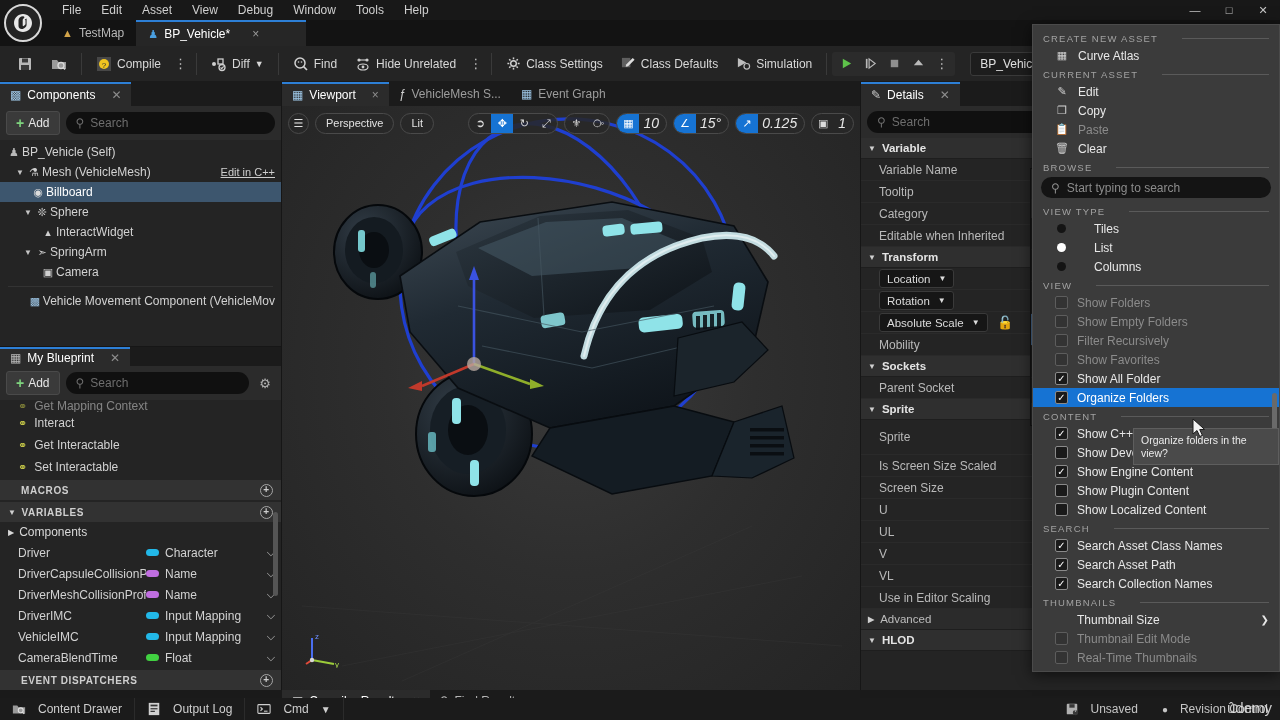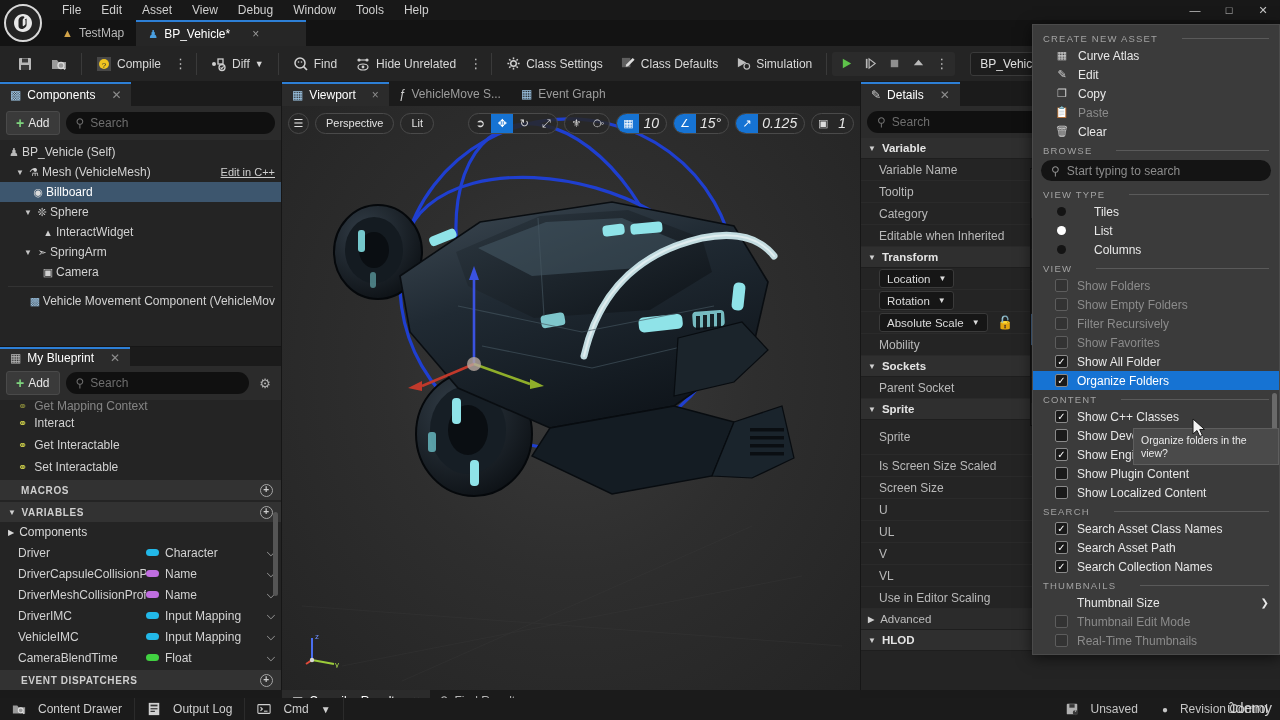--- a/index.html
+++ b/index.html
@@ -620,21 +620,21 @@
 
   <div class="viewport-area">
     <div class="panel-tabbar">
       <div class="ptab active">
         <span style="color:#9fc8e8;">▦</span>
         <span>Viewport</span>
         <span class="x">×</span>
       </div>
       <div class="ptab">
         <span style="color:#cfcfcf;font-style:italic;">ƒ</span>
-        <span>VehicleMove S...</span>
+        <span>VehicleMesh S...</span>
       </div>
       <div class="ptab">
         <span style="color:#9fc8e8;">▦</span>
         <span>Event Graph</span>
       </div>
     </div>
 
     <div class="vp-canvas">
 
       <div class="vp-toolbar">
@@ -951,20 +951,24 @@
   <div class="ctx-menu">
     <div class="ctx-sec">
       <span>CREATE NEW ASSET</span>
       <span class="line"></span>
     </div>
     <div class="ctx-item">
       <span class="ci">▦</span>
       <span>Curve Atlas</span>
     </div>
 
+    <div class="ctx-sec">
+      <span>CURRENT ASSET</span>
+      <span class="line"></span>
+    </div>
     <div class="ctx-item">
       <span class="ci">✎</span>
       <span>Edit</span>
     </div>
     <div class="ctx-item">
       <span class="ci">❐</span>
       <span>Copy</span>
     </div>
     <div class="ctx-item dim">
       <span class="ci">📋</span>

